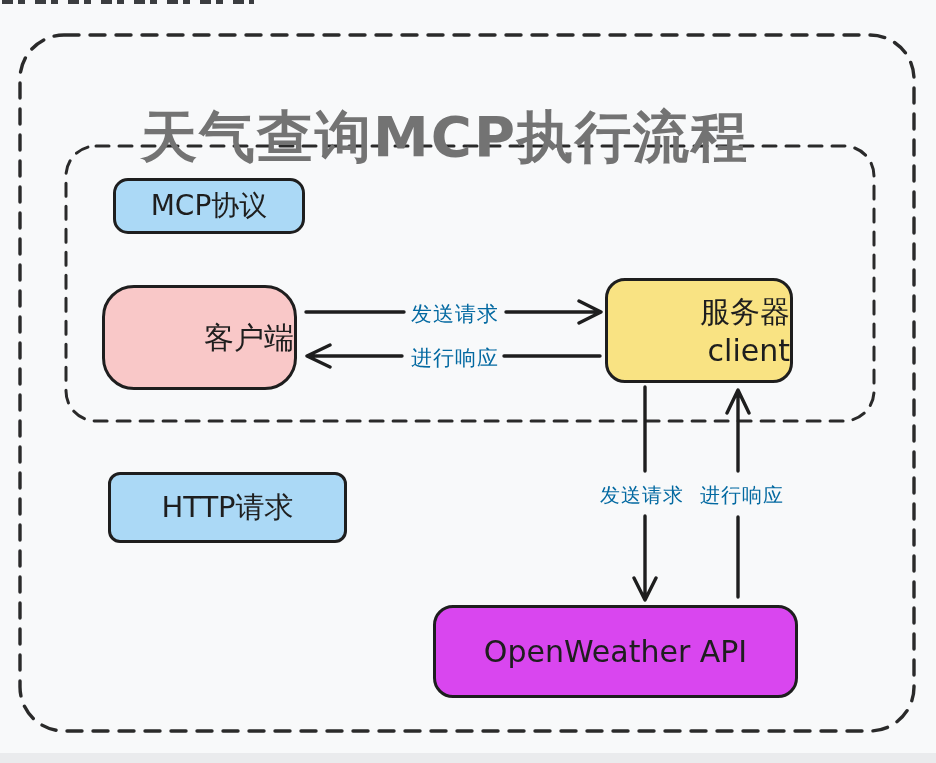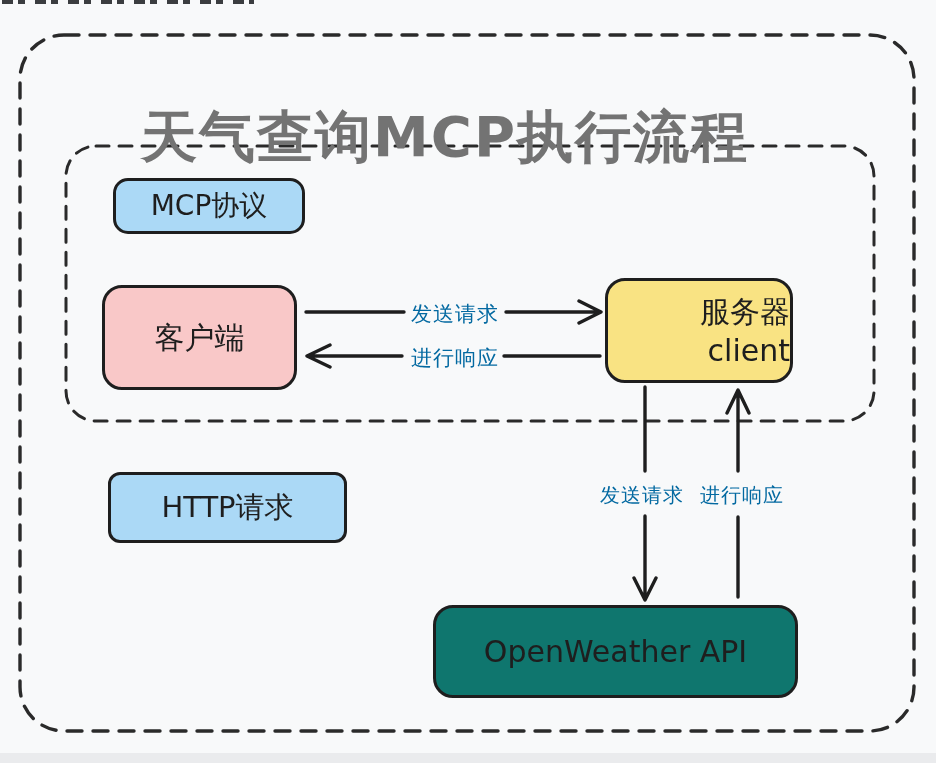--- a/index.html
+++ b/index.html
@@ -55,24 +55,24 @@
     display: flex;
     flex-direction: column;
     align-items: center;
     justify-content: center;
     color: #1e1e1e;
     text-align: center;
     line-height: 1.3;
   }
 
   .node-mcp      { left: 113px; top: 178px; width: 192px; height: 56px;  border-radius: 15px; background: #abd9f6; font-size: 28px; }
-  .node-client   { left: 102px; top: 285px; width: 195px; height: 105px; border-radius: 20px; background: #f9c8c8; font-size: 30px; }
+  .node-client   { left: 102px; top: 285px; width: 195px; height: 105px; border-radius: 32px; background: #f9c8c8; font-size: 30px; align-items: flex-end; }
   .node-server   { left: 605px; top: 278px; width: 188px; height: 105px; border-radius: 20px; background: #f9e383; font-size: 30px; align-items: flex-end; }
   .node-http     { left: 108px; top: 472px; width: 239px; height: 71px;  border-radius: 12px; background: #abd9f6; font-size: 29px; }
-  .node-api      { left: 433px; top: 605px; width: 365px; height: 93px;  border-radius: 20px; background: #0f766e; font-size: 30px; }
+  .node-api      { left: 433px; top: 605px; width: 365px; height: 93px;  border-radius: 20px; background: #d946ef; font-size: 30px; }
 
   .edge-label {
     position: absolute;
     width: 120px;
     text-align: center;
     color: #0369a1;
     font-size: 21px;
     letter-spacing: 1px;
   }
   .edge-label.send1 { left: 395px; top: 300px; }

